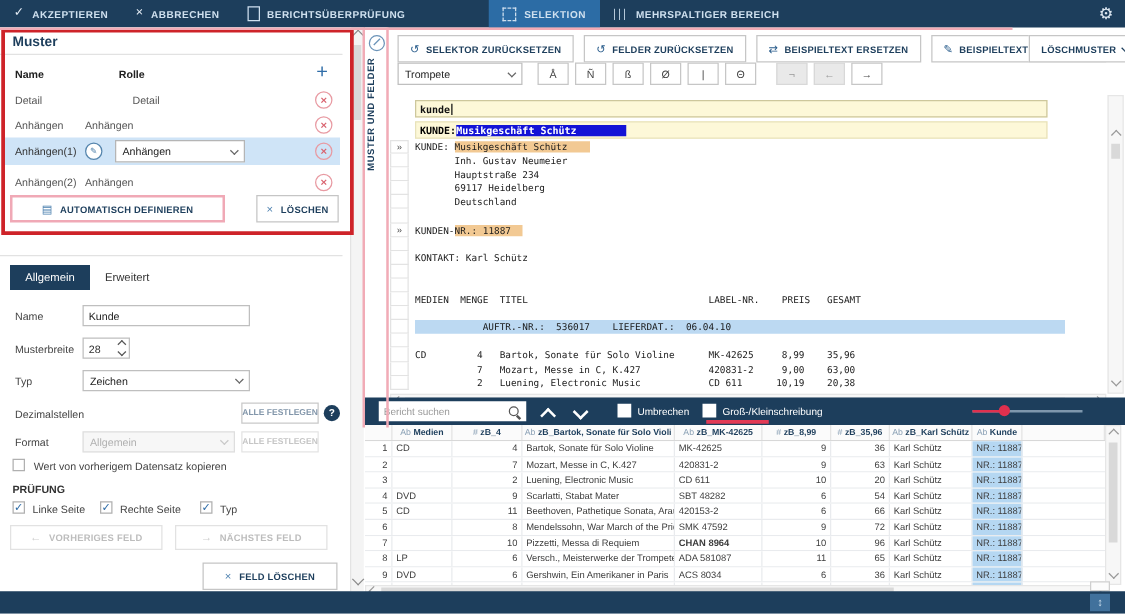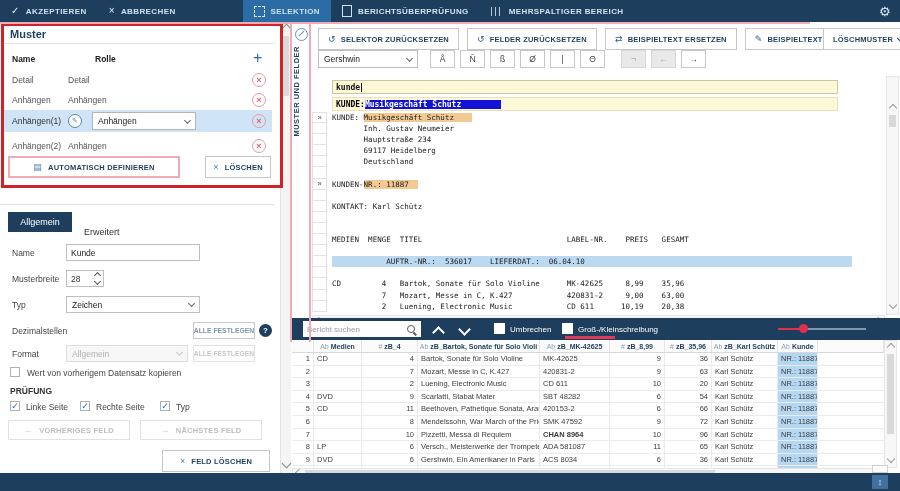--- a/index.html
+++ b/index.html
@@ -138,44 +138,44 @@
 
 <div class="abs topbar">
   <div class="tb-item">
     <span class="tb-ic">✓</span>
     <span>AKZEPTIEREN</span>
   </div>
   <div class="tb-item">
     <span class="tb-ic">×</span>
     <span>ABBRECHEN</span>
   </div>
+  <div class="tb-item">
+    <span class="tb-ic ic-doc"></span>
+    <span>BERICHTSÜBERPRÜFUNG</span>
+  </div>
   <div class="tb-item sel">
     <span class="tb-ic ic-selbox"></span>
     <span>SELEKTION</span>
-  </div>
-  <div class="tb-item">
-    <span class="tb-ic ic-doc"></span>
-    <span>BERICHTSÜBERPRÜFUNG</span>
   </div>
   <div class="tb-item">
     <span class="tb-ic ic-cols"></span>
     <span>MEHRSPALTIGER BEREICH</span>
   </div>
   <span class="tb-gear">⚙</span>
 </div>
 <div class="abs pink-line"></div>
 
 <div class="abs left-panel">
   <div class="abs sec-title" style="left:10px;top:6px;">Muster</div>
   <div class="abs hr" style="left:0;top:21px;width:274px;"></div>
   <div class="abs mp-colhead" style="left:12px;top:32px;">Name</div>
   <div class="abs mp-colhead" style="left:95px;top:32px;">Rolle</div>
   <div class="abs add-plus" style="left:253px;top:28px;">+</div>
   <div id="muster-rows">
-      <div class="abs m-row" style="top: 48px;">
+      <div class="abs m-row" style="top: 48px; gap: 38px;">
         <span class="m-name">Detail</span>
         <span class="m-role">Detail</span>
         <span class="del-ic">×</span>
       </div>
       <div class="abs m-row" style="top: 68px;">
         <span class="m-name">Anhängen</span>
         <span class="m-role">Anhängen</span>
         <span class="del-ic">×</span>
       </div>
       <div class="abs m-row selected" style="top: 88px;">
@@ -199,21 +199,21 @@
     <span>AUTOMATISCH DEFINIEREN</span>
   </div>
   <div class="abs btn" style="left:205px;top:134px;width:66px;height:22px;">
     <span class="bic">×</span>
     <span>LÖSCHEN</span>
   </div>
 
   <div class="abs hr" style="left:0;top:182px;width:274px;"></div>
 
   <div class="abs tab-act" style="left:8px;top:190px;width:64px;height:20px;">Allgemein</div>
-  <div class="abs tab-ina" style="left:84px;top:200px;height:20px;">Erweitert</div>
+  <div class="abs tab-ina" style="left:84px;top:190px;height:20px;">Erweitert</div>
 
   <div class="abs f-label" style="left:12px;top:226px;">Name</div>
   <input class="abs f-input" style="left: 66px; top: 222px; width: 134px; height: 17px;" value="Kunde">
 
   <div class="abs f-label" style="left:12px;top:252px;">Musterbreite</div>
   <div class="abs spin" style="left:66px;top:248px;width:38px;height:17px;">
     <span class="val">28</span>
     <span class="arr">
       <span class="a" style="transform:rotate(-135deg);"></span>
       <span class="a" style="transform:rotate(45deg);"></span>
@@ -292,21 +292,21 @@
     <div class="ed-btn">
       <span class="ic">✎</span>
       <span>BEISPIELTEXT SCHWÄRZEN</span>
     </div>
   </div>
 <div class="abs ed-btn" style="left:823px;top:28px;">
   <span>LÖSCHMUSTER</span>
   <span class="chv" style="border-color:#1d3e5c;"></span>
 </div>
 <div class="abs f-select profile">
-  <span>Gershwin</span>
+  <span>Trompete</span>
   <span class="chv"></span>
 </div>
 <div class="abs charbar" id="charbar">
     <div class="char-btn">Å</div>
     <div class="char-btn">Ñ</div>
     <div class="char-btn">ß</div>
     <div class="char-btn">Ø</div>
     <div class="char-btn">|</div>
     <div class="char-btn">Θ</div>
     <span style="width: 6px;"></span>

